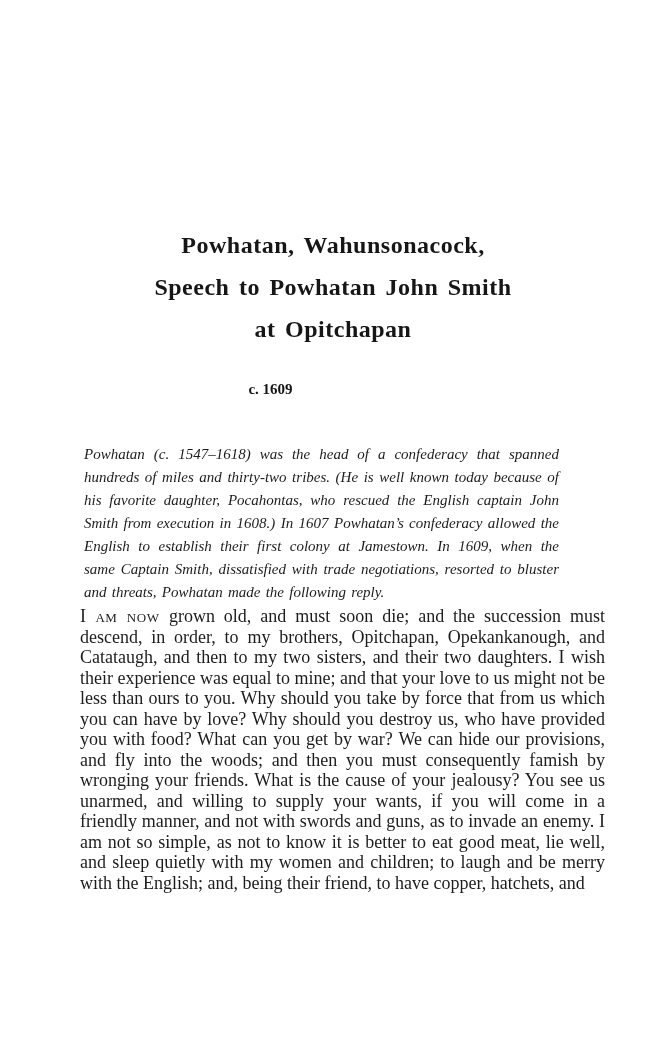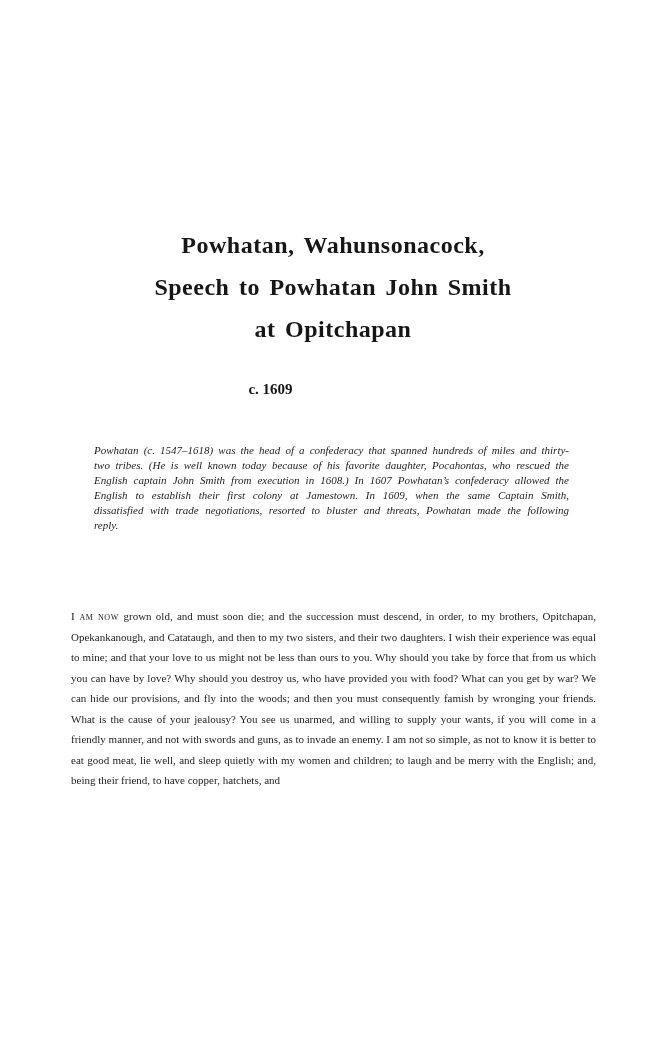--- a/index.html
+++ b/index.html
@@ -41,37 +41,37 @@
     left: 0;
     width: 525px;
     text-align: center;
     font-size: 15px;
     font-weight: bold;
     color: #161616;
   }
   .headnote {
     position: absolute;
     top: 443px;
-    left: 86px;
+    left: 76px;
     width: 475px;
     margin: 0;
     font-style: italic;
-    font-size: 11px;
-    line-height: 15px;
+    font-size: 15px;
+    line-height: 23px;
     text-align: justify;
     word-spacing: 1.5px;
     color: #1c1c1c;
   }
   .body-text {
     position: absolute;
     top: 606px;
-    left: 63px;
+    left: 72px;
     width: 525px;
     margin: 0;
-    font-size: 11px;
+    font-size: 18px;
     line-height: 20.5px;
     text-align: justify;
     color: #1c1c1c;
   }
   .smallcaps {
     font-variant: small-caps;
     letter-spacing: 0.5px;
   }
   .page-number {
     position: absolute;

